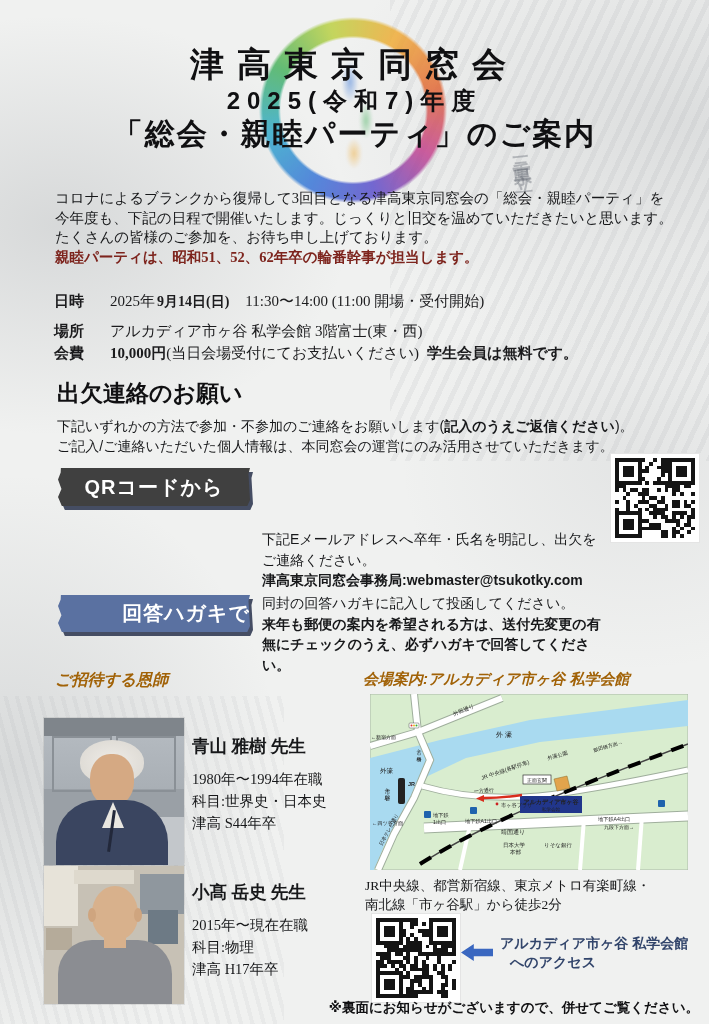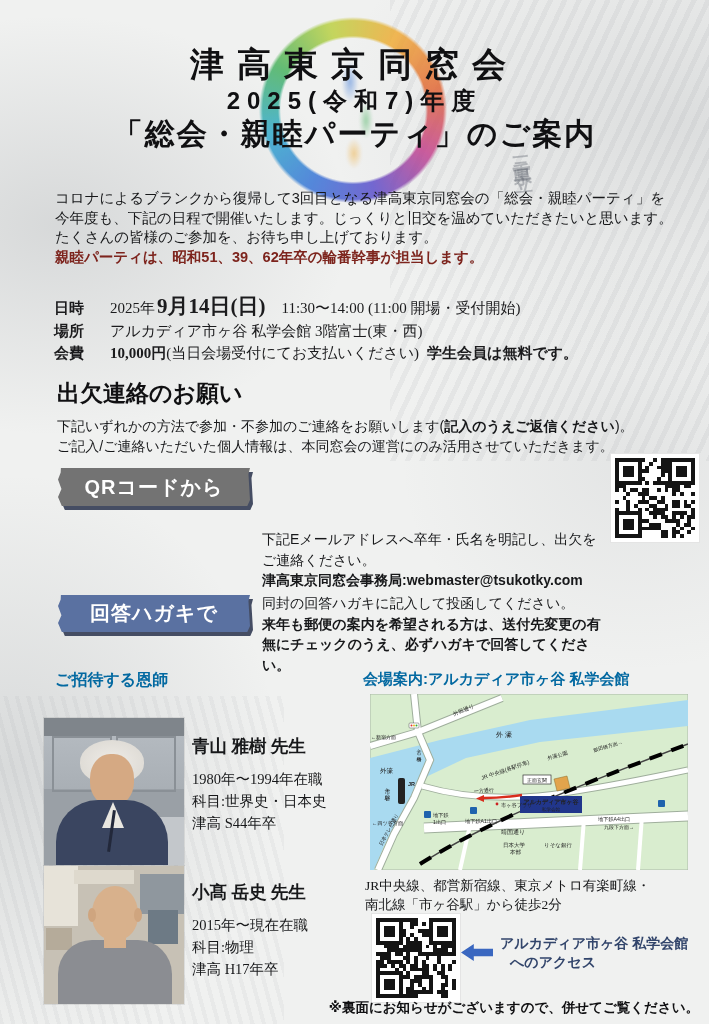--- a/index.html
+++ b/index.html
@@ -21,45 +21,45 @@
             mask:radial-gradient(closest-side,transparent 76%,#000 79%,#000 95%,transparent 99%);}
   .ring-inner{left:318px;top:60px;width:80px;height:110px;opacity:.45;filter:blur(1px);
     background:radial-gradient(12px 30px at 40% 20%,#2e6fd6,transparent 70%),
                radial-gradient(10px 26px at 60% 55%,#3fae57,transparent 70%),
                radial-gradient(12px 22px at 45% 85%,#f0a82d,transparent 70%);}
   
   .t1{top:42px;left:0;width:709px;text-align:center;font-size:34px;font-weight:bold;letter-spacing:13px;color:#101012;}
   .t2{top:85px;left:0;width:709px;text-align:center;font-size:24px;font-weight:bold;letter-spacing:7px;color:#101012;}
   .t3{top:114px;left:0;width:709px;text-align:center;font-size:30px;font-weight:bold;letter-spacing:2px;color:#101012;}
   
-  .intro{top:189px;left:55px;width:620px;font-size:14.5px;line-height:19.5px;font-family:Liberation Sans, sans-serif;color:#17181a;}
+  .intro{top:189px;left:55px;width:620px;font-size:14.5px;line-height:19.5px;font-family:Liberation Serif, serif;color:#17181a;}
   .intro .red{font-weight:bold;}
   
   .drow{left:54px;width:620px;display:flex;align-items:baseline;font-family:"Liberation Serif","DejaVu Serif",serif;font-size:15px;}
   .dlab{font-family:"Liberation Sans","DejaVu Sans",sans-serif;font-weight:bold;font-size:15px;width:38px;margin-right:18px;flex:none;}
-  .big{font-size:21px;font-weight:bold;margin:0 2px;}
+  .big{font-size:14px;font-weight:bold;margin:0 2px;}
   .b{font-weight:bold;}
   
   .rsvp-h{left:57px;top:378px;font-size:23px;font-weight:bold;color:#101012;}
   .dlbox{left:228px;top:369px;width:312px;height:36px;border:2px solid #1a1a1a;background:rgba(252,252,252,.65);
     display:flex;align-items:center;justify-content:center;font-size:18px;font-weight:bold;color:#101012;}
   .notes{left:57px;top:416px;width:620px;font-size:14px;line-height:20px;color:#17181a;}
   
   .banner{left:58px;width:192px;filter:drop-shadow(3px 4px 0 #454d63);}
   .banner-in{clip-path:polygon(1.5% 0,100% 0,99.2% 16%,100% 84%,98.6% 100%,2% 100%,0% 76%,1.8% 55%,0% 30%,1.4% 12%);
     color:#fff;font-weight:bold;font-size:20px;text-align:center;letter-spacing:1px;}
   .mtext{left:262px;width:348px;font-size:14px;line-height:20.5px;color:#17181a;}
   .mtext .bold-seg{font-weight:bold;}
   .mtext .bold-block{font-weight:bold;display:block;}
   
   .qr{display:grid;grid-template-columns:repeat(21,1fr);grid-auto-rows:1fr;background:#fff;border:4px solid #fff;box-sizing:border-box;box-shadow:0 0 0 1px #e4e4e4;}
   .qr i{display:block;background:#fff;}
   .qr i.b1{background:#141414;}
   
-  .sec-h{font-weight:bold;color:#0369a1;}
+  .sec-h{font-weight:bold;color:#a16207;font-style:italic;}
   .tname{font-family:"Liberation Serif","DejaVu Serif",serif;font-weight:bold;font-size:17.5px;color:#17181a;}
   .tinfo{font-family:"Liberation Serif","DejaVu Serif",serif;font-size:14.5px;line-height:22px;color:#17181a;}
   .photo{overflow:hidden;box-shadow:0 0 0 1px rgba(0,0,0,.08);}
   
   .access{left:365px;top:876px;width:330px;font-family:"Liberation Serif","DejaVu Serif",serif;font-size:13.5px;line-height:19px;color:#17181a;}
   .cap{left:500px;top:934px;width:200px;font-size:14px;font-weight:bold;color:#32456b;line-height:19px;}
   .cap .ind{display:block;padding-left:10px;}
   .arrow-left{left:461px;top:944px;width:32px;height:17px;background:#3a67c0;
     clip-path:polygon(0 50%,40% 0,40% 28%,100% 28%,100% 72%,40% 72%,40% 100%);
     filter:drop-shadow(0 0 1px #1d2c4e);}
@@ -79,21 +79,21 @@
   <div class="abs faint-vert">三重県立</div>
 
   <div class="abs t1">津高東京同窓会</div>
   <div class="abs t2">2025(令和7)年度</div>
   <div class="abs t3">「総会・親睦パーティ」のご案内</div>
 
   <div class="abs intro">
     <div>コロナによるブランクから復帰して3回目となる津高東京同窓会の「総会・親睦パーティ」を</div>
     <div>今年度も、下記の日程で開催いたします。じっくりと旧交を温めていただきたいと思います。</div>
     <div>たくさんの皆様のご参加を、お待ち申し上げております。</div>
-    <div class="red" style="color:#7d241d">親睦パーティは、昭和51、39、62年卒の輪番幹事が担当します。</div>
+    <div class="red" style="color:#7d241d">親睦パーティは、昭和51、52、62年卒の輪番幹事が担当します。</div>
   </div>
 
   <div class="abs drow" style="top:292px">
     <span class="dlab">日時</span>
     <span>2025年</span>
     <span class="big">9月14日(日)</span>
     <span style="margin-left:14px">11:30〜14:00 (11:00 開場・受付開始)</span>
   </div>
   <div class="abs drow" style="top:322px">
     <span class="dlab">場所</span>
@@ -106,21 +106,21 @@
     <span class="b" style="margin-left:8px">学生会員は無料です。</span>
   </div>
 
   <div class="abs rsvp-h">出欠連絡のお願い</div>
   <div class="abs notes">
     <div><span>下記いずれかの方法で参加・不参加のご連絡をお願いします(</span><span class="b">記入のうえご返信ください</span><span>)。</span></div>
     <div>ご記入/ご連絡いただいた個人情報は、本同窓会の運営にのみ活用させていただきます。</div>
   </div>
 
   <div class="abs banner" style="top:468px">
-    <div class="banner-in" style="height: 38px; line-height: 38px; background: #737373;">QRコードから</div>
+    <div class="banner-in" style="height: 38px; line-height: 38px; background: #404040;">QRコードから</div>
   </div>
   <div class="abs qr" style="left:611px;top:454px;width:88px;height:88px">
       <i class="b1"></i>
       <i class="b1"></i>
       <i class="b1"></i>
       <i class="b1"></i>
       <i class="b1"></i>
       <i class="b1"></i>
       <i class="b1"></i>
       <i class="b1"></i>
@@ -557,21 +557,21 @@
       <i></i>
       <i></i>
       <i></i>
     </div>
 
   <div class="abs mtext" style="top:529px">
     <span>下記Eメールアドレスへ卒年・氏名を明記し、出欠をご連絡ください。</span><span class="bold-block">津高東京同窓会事務局:webmaster@tsukotky.com</span>
   </div>
 
   <div class="abs banner" style="top:595px">
-    <div class="banner-in" style="height: 37px; line-height: 37px; background: rgb(90, 113, 161);">回答ハガキで</div>
+    <div class="banner-in" style="height: 37px; line-height: 37px; background: rgb(90, 113, 161); text-align: right;">回答ハガキで</div>
   </div>
   <div class="abs mtext" style="top:593px">
     <span>同封の回答ハガキに記入して投函してください。</span><span class="bold-block">来年も郵便の案内を希望される方は、送付先変更の有無にチェックのうえ、必ずハガキで回答してください。</span>
   </div>
 
   <div class="abs sec-h" style="left:55px;top:670px;font-size:16px">ご招待する恩師</div>
 
   <div class="abs photo" style="left:44px;top:718px;width:140px;height:147px;background:#9aa0a6">
     <div class="abs" style="inset:0 0 52% 0;background:linear-gradient(#b7bdc3,#a9afb5)"></div>
     <div class="abs" style="inset:0 0 88% 0;background:#7f858b"></div>

